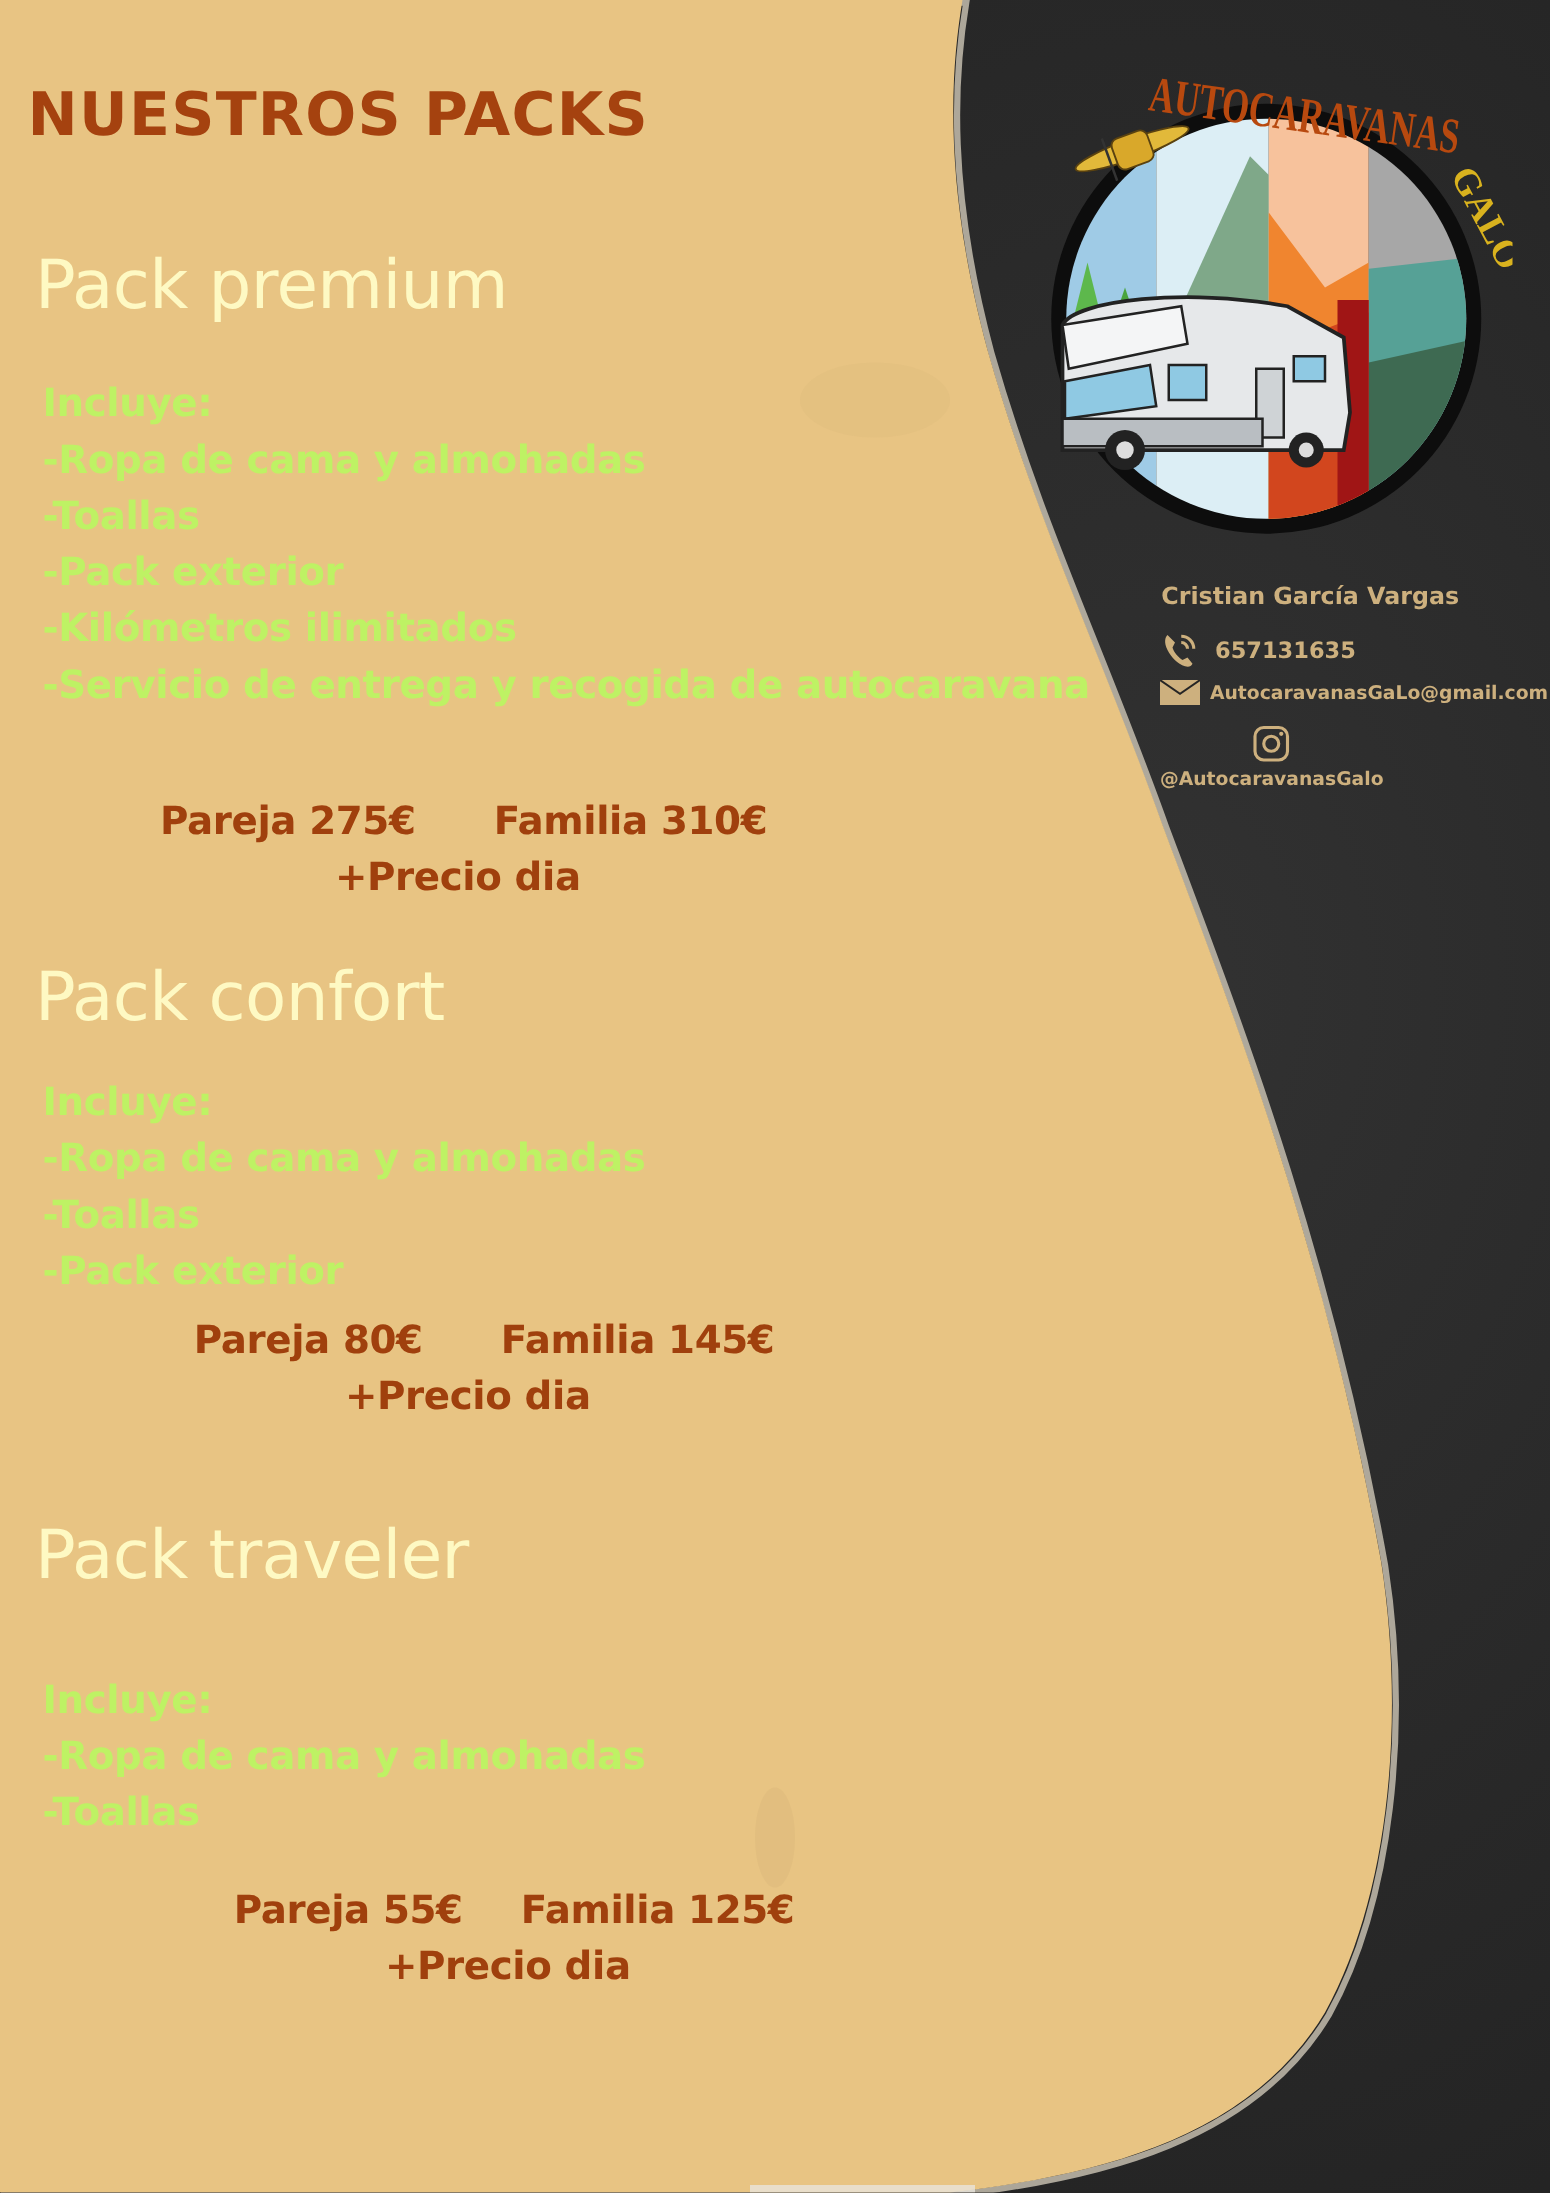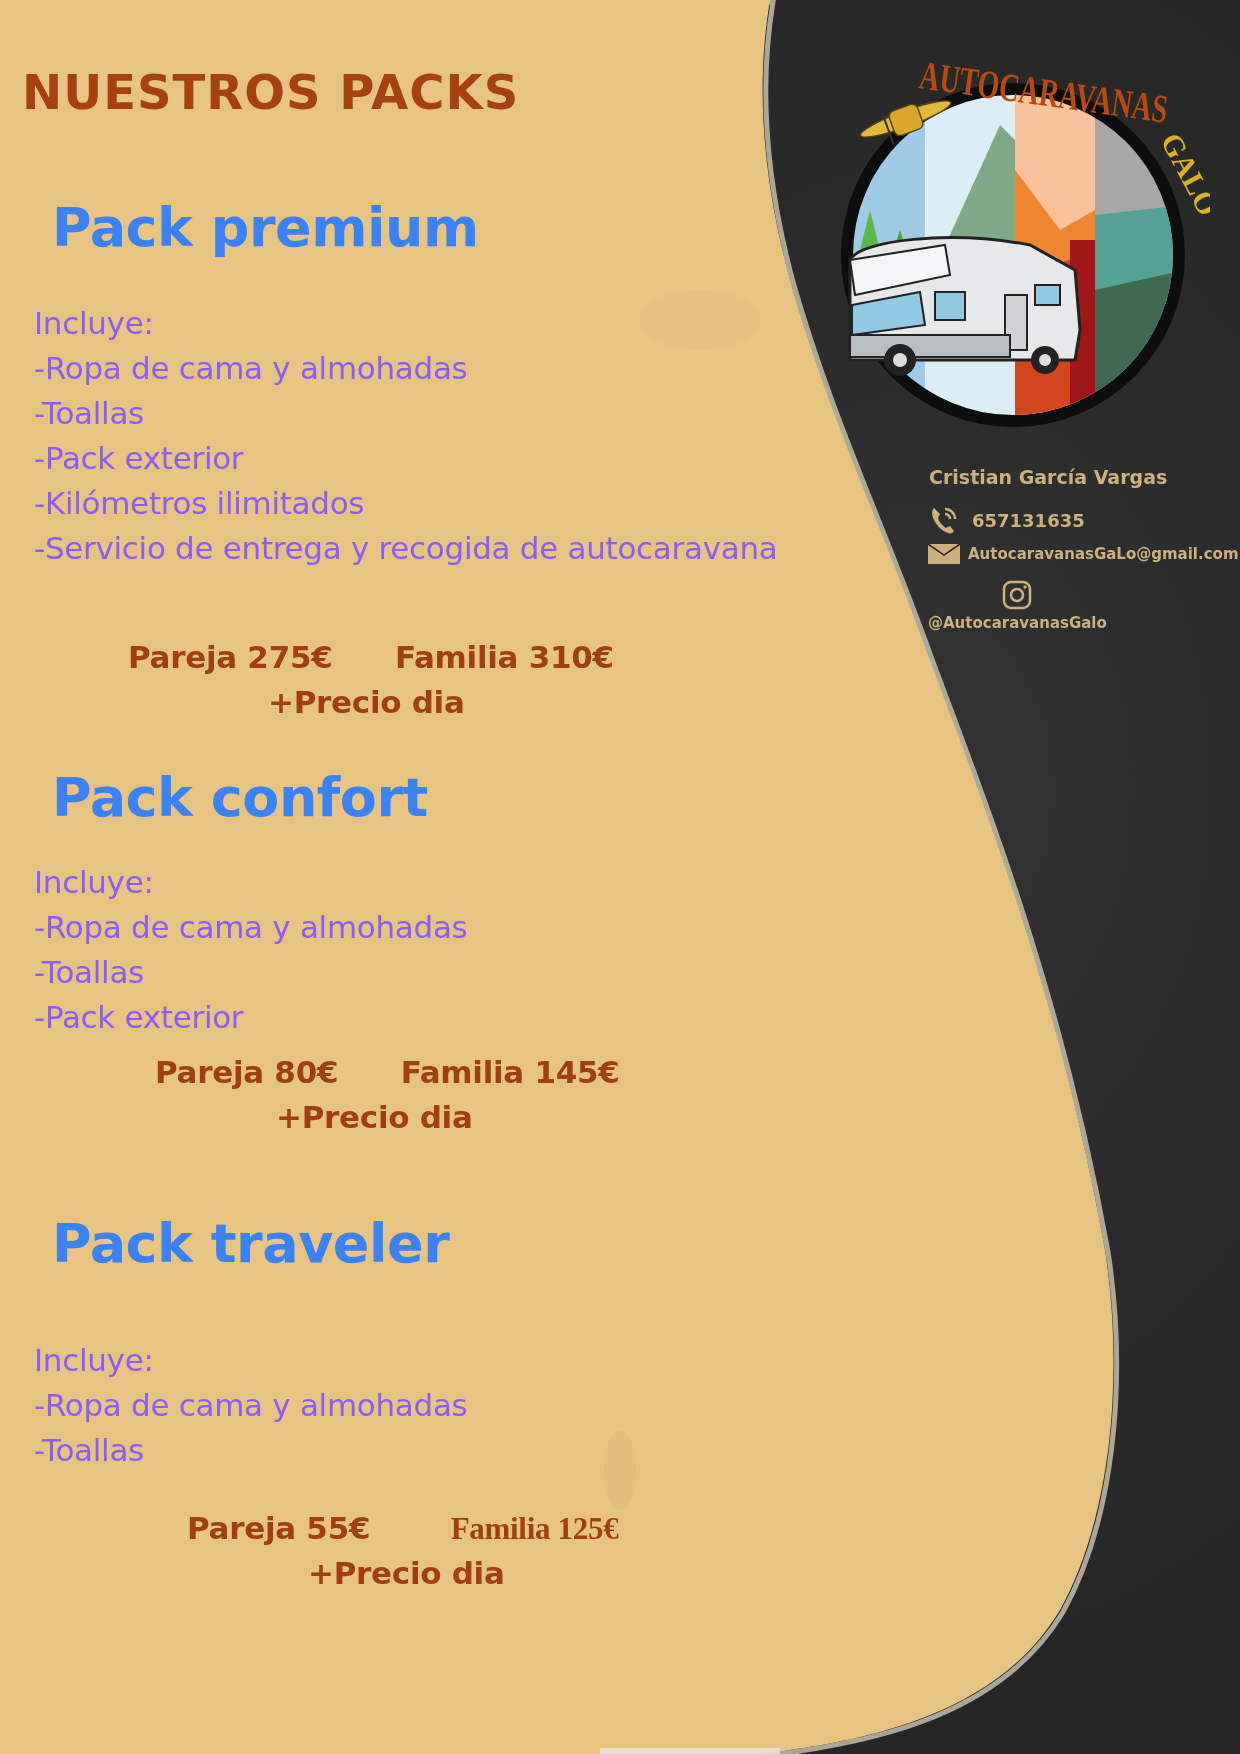--- a/index.html
+++ b/index.html
@@ -10,25 +10,25 @@
   }
   .bg-svg { position: absolute; left: 0; top: 0; width: 1240px; height: 1754px; }
   .abs { position: absolute; white-space: nowrap; }
 
   .main-title {
     left: 22px; top: 52px; font-family: "DejaVu Sans", sans-serif; font-weight: bold;
     font-size: 48px; letter-spacing: 1px; color: #a5420f; line-height: 80px;
     transform: scaleY(1.0);
   }
   .pack-title {
-    left: 52px; font-weight: bold; font-size: 54px; color: #3b82f6; line-height: 64px;
+    left: 28px; font-weight: normal; font-size: 54px; color: #fef9c3; line-height: 64px;
     letter-spacing: -0.5px;
   }
   .incl {
-    left: 34px; font-weight: normal; font-size: 31px; color: #8b5cf6; line-height: 45px;
+    left: 34px; font-weight: bold; font-size: 31px; color: #bef264; line-height: 45px;
     letter-spacing: -0.3px;
   }
   .incl div { height: 45px; }
   .incl .small { font-size: 20px; }
   .price-row {
     font-weight: bold; font-size: 31px; color: #a0400d; line-height: 45px; letter-spacing: -0.3px;
   }
   .price-row span { display: inline-block; }
   .precio { font-weight: bold; font-size: 31px; color: #a0400d; line-height: 45px; letter-spacing: -0.3px; }
 
@@ -184,16 +184,16 @@
 
 <section>
   <div class="abs pack-title" style="top:1212px;">Pack traveler</div>
   <div class="abs incl" style="top:1338px;">
     <div>Incluye:</div>
     <div>-Ropa de cama y almohadas</div>
     <div>-Toallas</div>
   </div>
   <div class="abs price-row" style="left:187px; top:1506px;">
     <span>Pareja 55€</span>
-    <span style="margin-left:70px;font-family:Liberation Serif, serif;">Familia 125€</span>
+    <span style="margin-left:36px;">Familia 125€</span>
   </div>
   <div class="abs precio" style="left:308px; top:1551px;">+Precio dia</div>
 </section>
 
 </body></html>

